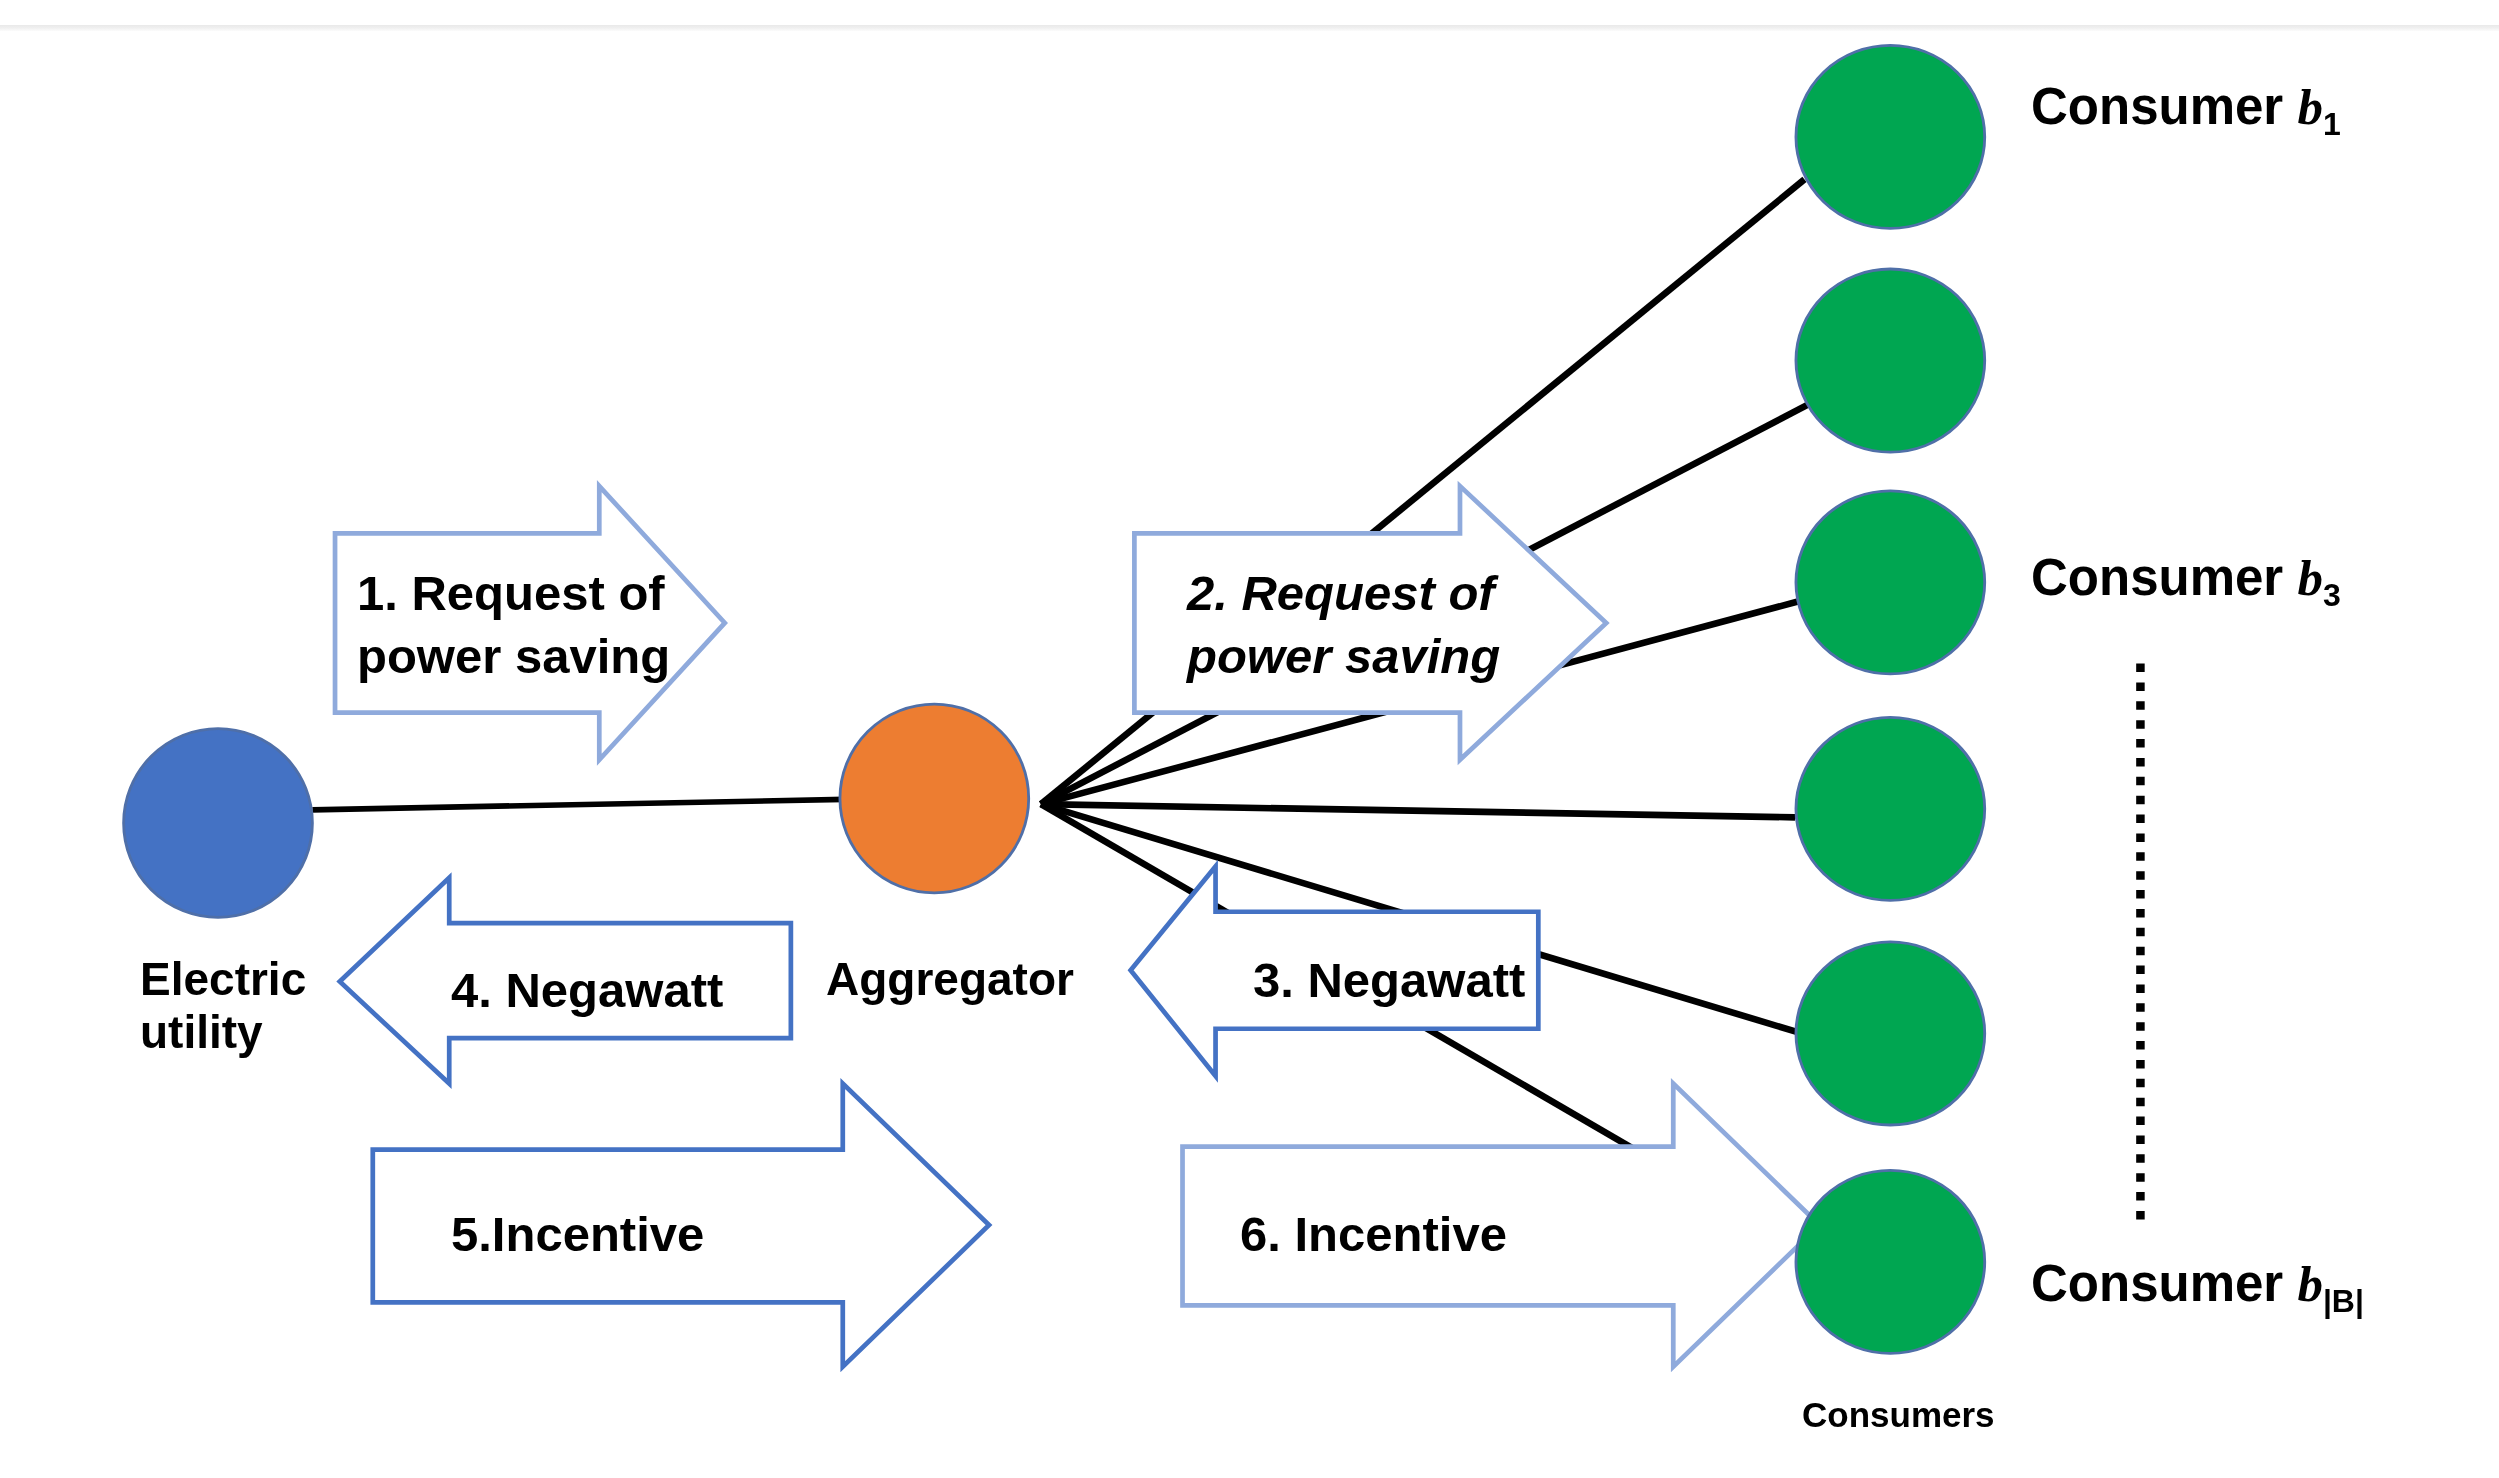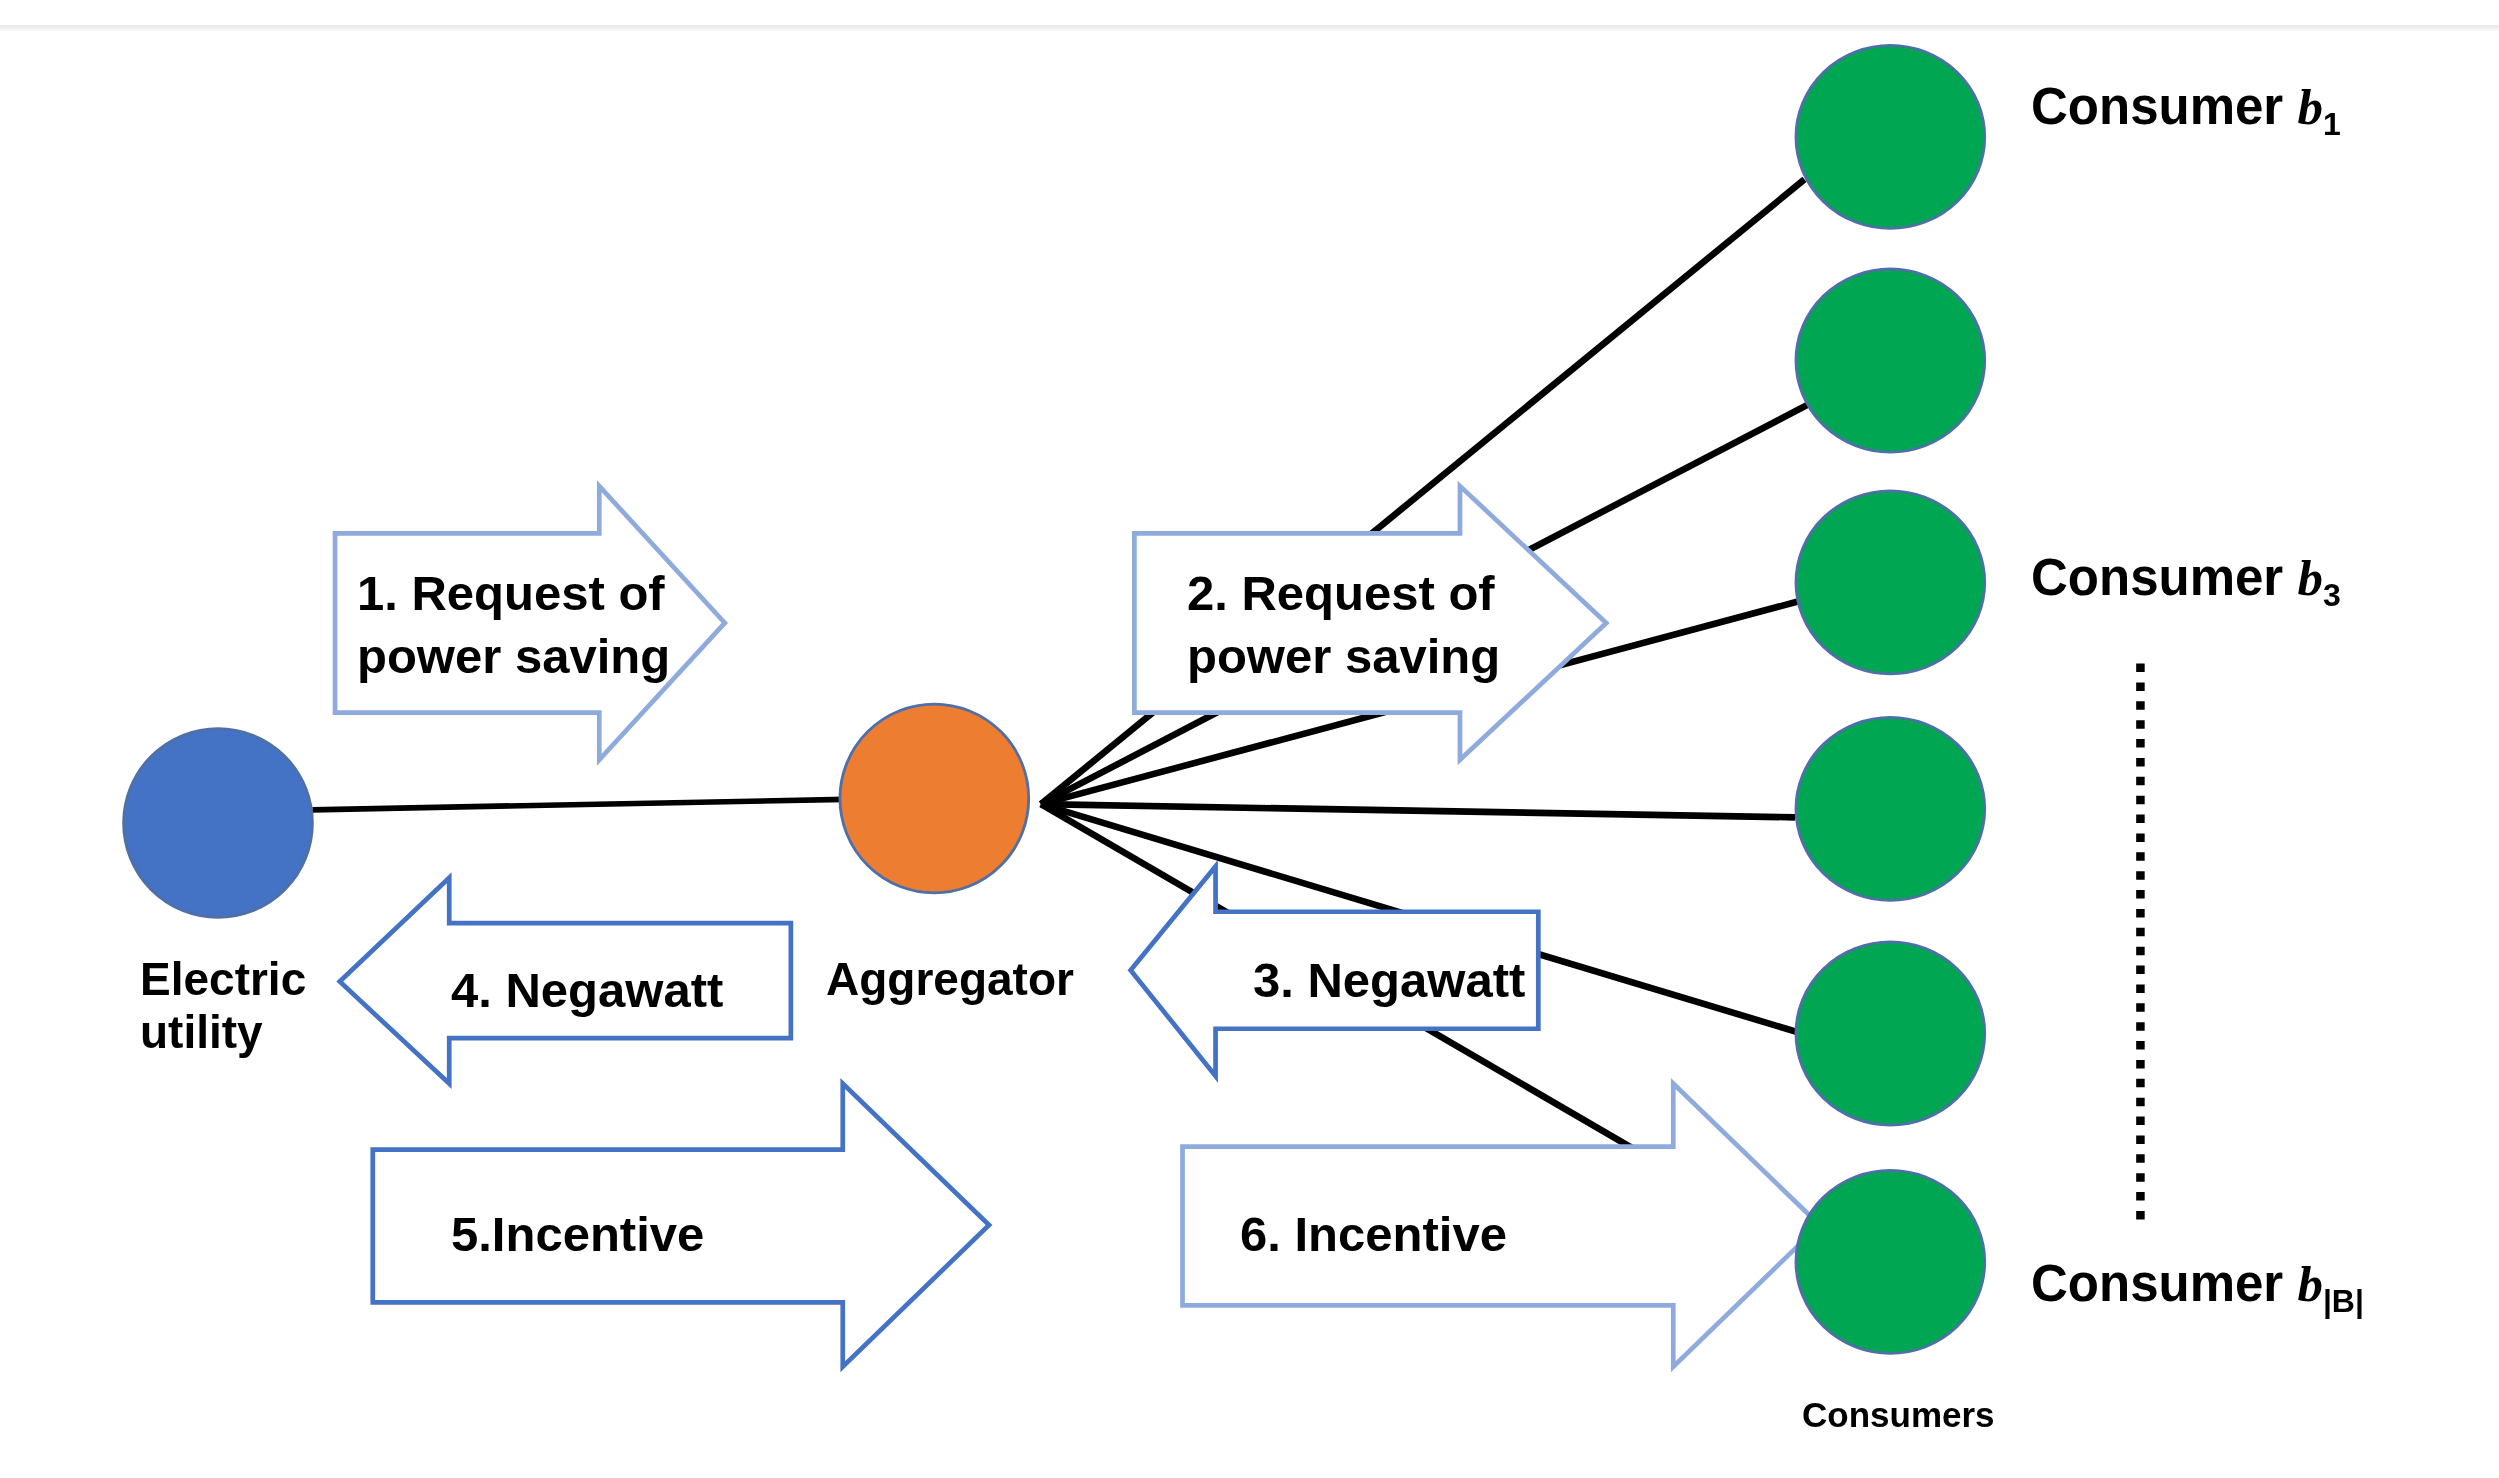--- a/index.html
+++ b/index.html
@@ -82,21 +82,21 @@
     <ellipse cx="2003" cy="857" rx="100" ry="97" fill="#00a651" stroke="#4f6fa8" stroke-width="3"></ellipse>
     <ellipse cx="2003" cy="1095" rx="100" ry="97" fill="#00a651" stroke="#4f6fa8" stroke-width="3"></ellipse>
     <ellipse cx="2003" cy="1337" rx="100" ry="97" fill="#00a651" stroke="#4f6fa8" stroke-width="3"></ellipse>
 
     <line x1="2268" y1="703" x2="2268" y2="1292" stroke="#000000" stroke-width="9" stroke-linecap="butt" stroke-dasharray="9 11"></line>
   </svg>
 
   <div class="arrow-text" style="left:357px; top:562px; width:321px;">1. Request of
 power saving</div>
 
-  <div class="arrow-text" style="left:1187px; top:562px; width:321px;">2. Request of
+  <div class="arrow-text" style="left:1187px; top:562px; width:321px;font-style:italic;">2. Request of
 power saving</div>
 
   <div class="arrow-text" style="left:1253px; top:949px; width:311px;">3. Negawatt</div>
 
   <div class="arrow-text" style="left:451px; top:959px; width:321px;">4. Negawatt</div>
 
   <div class="arrow-text" style="left:451px; top:1203px; width:340px;">5.Incentive</div>
 
   <div class="arrow-text" style="left:1215px; top:1203px; width:340px;margin-left:25px;">6. Incentive</div>
 

